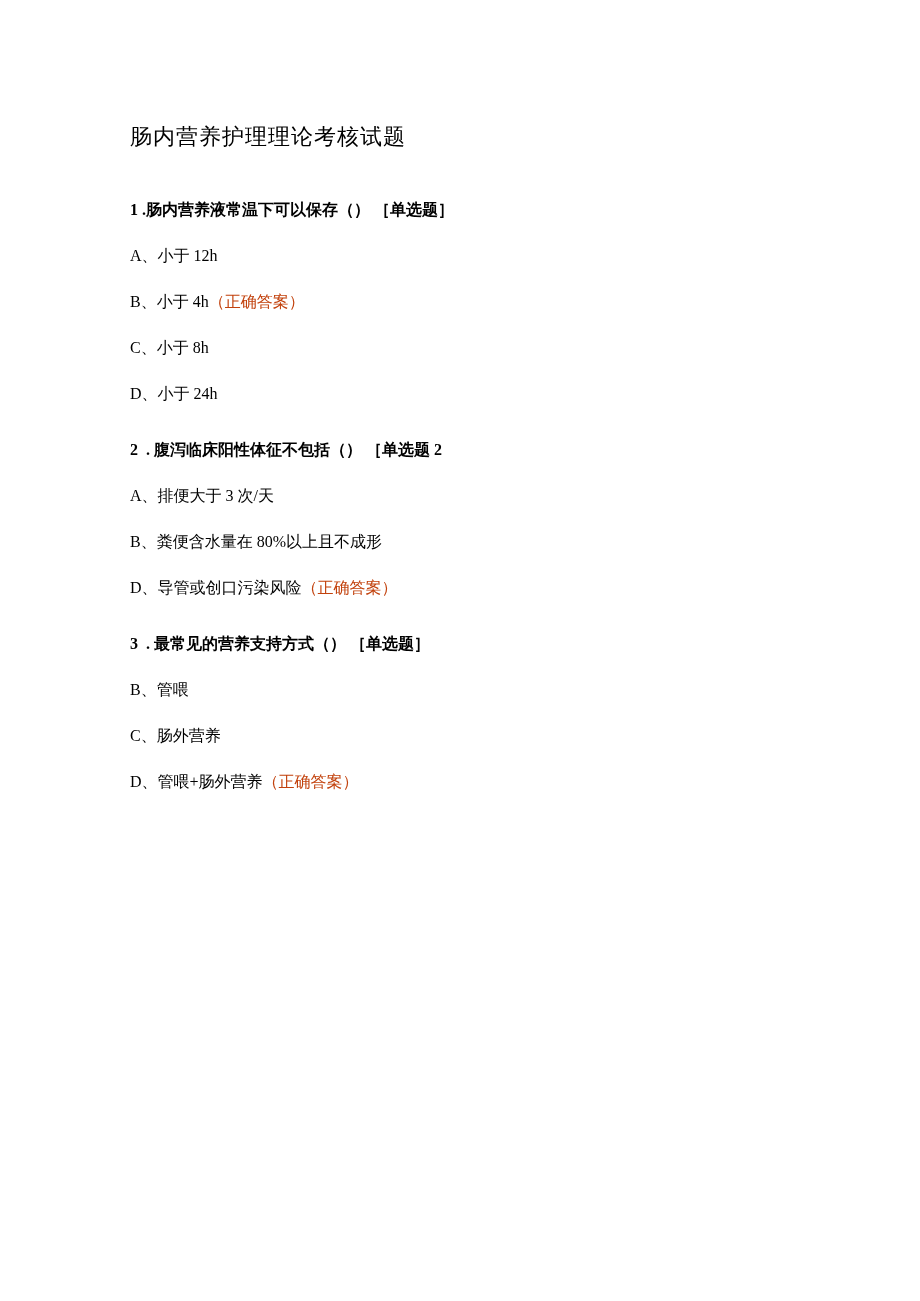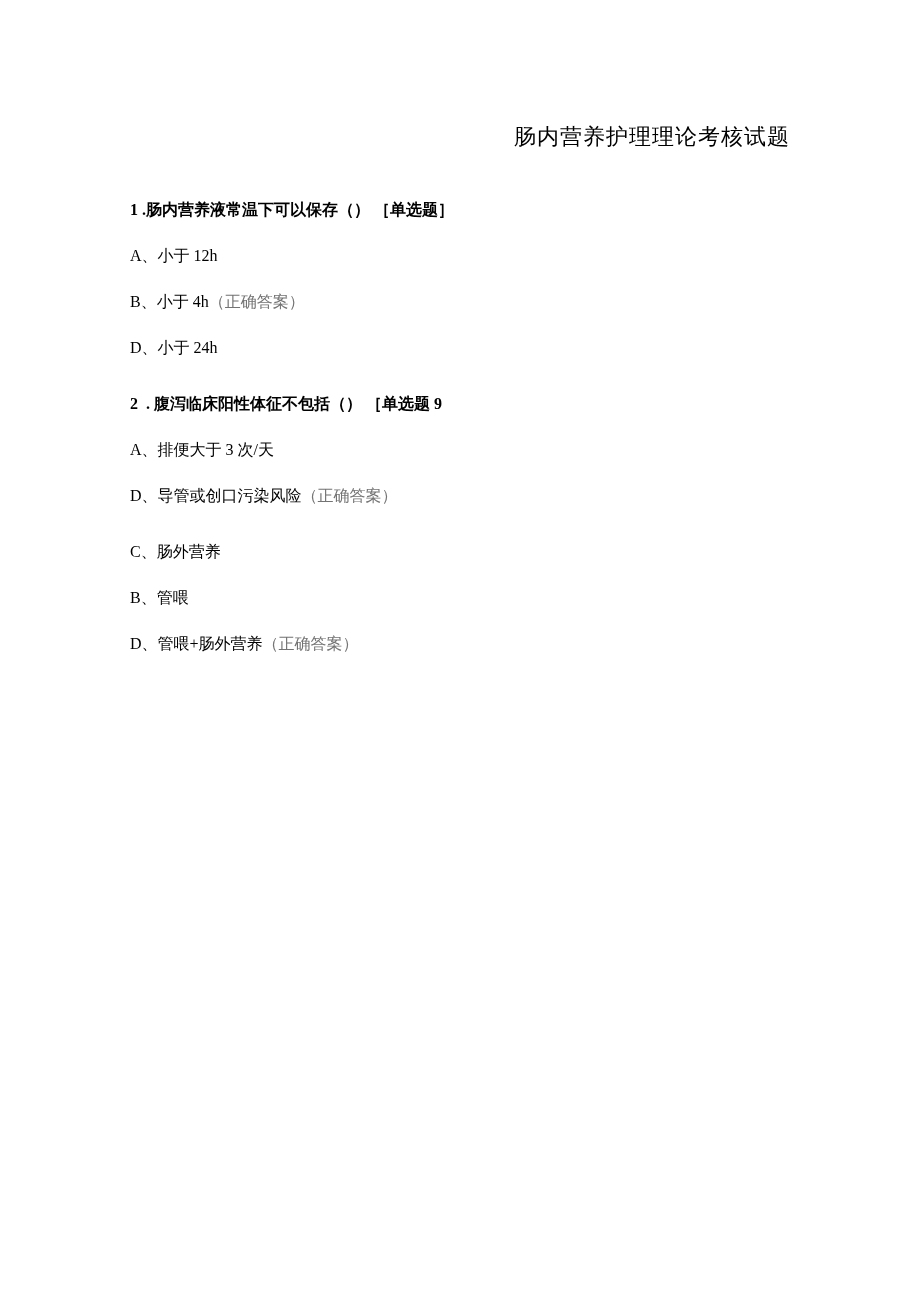--- a/index.html
+++ b/index.html
@@ -7,48 +7,51 @@
       width: 920px;
       height: 1301px;
       background: #ffffff;
       font-family: "SimSun", "宋体", serif;
       font-size: 16px;
       color: #000000;
       padding: 120px 130px 0 130px;
       line-height: 1.5;
     }
     .title {
-      text-align: right;
+      text-align: left;
       font-size: 22px;
       font-weight: normal;
       margin-bottom: 45px;
       letter-spacing: 1px;
     }
     .question-block { margin-bottom: 32px; }
     .question-text { margin-bottom: 22px; font-weight: bold; }
     .option { margin-bottom: 22px; }
     .q-num { margin-right: 4px; }
-    .correct { color: #737373; }
+    .correct { color: #c2410c; }
     .inline { display: inline; }
   </style>
 </head>
 <body>
 
 <h1 class="title">肠内营养护理理论考核试题</h1>
 
 <div id="questions-container">
     <div class="question-block">
       <div class="question-text"><span class="q-num">1</span><span>.肠内营养液常温下可以保存（） ［单选题］</span></div>
       <div class="option"><span class="inline">A、</span><span class="inline">小于 12h</span></div>
       <div class="option"><span class="inline">B、</span><span class="inline">小于 4h</span><span class="correct inline">（正确答案）</span></div>
+      <div class="option"><span class="inline">C、</span><span class="inline">小于 8h</span></div>
       <div class="option"><span class="inline">D、</span><span class="inline">小于 24h</span></div>
     </div>
     <div class="question-block">
-      <div class="question-text"><span class="q-num">2</span><span> . 腹泻临床阳性体征不包括（） ［单选题 9</span></div>
+      <div class="question-text"><span class="q-num">2</span><span> . 腹泻临床阳性体征不包括（） ［单选题 2</span></div>
       <div class="option"><span class="inline">A、</span><span class="inline">排便大于 3 次/天</span></div>
+      <div class="option"><span class="inline">B、</span><span class="inline">粪便含水量在 80%以上且不成形</span></div>
       <div class="option"><span class="inline">D、</span><span class="inline">导管或创口污染风险</span><span class="correct inline">（正确答案）</span></div>
     </div>
     <div class="question-block">
+      <div class="question-text"><span class="q-num">3</span><span> . 最常见的营养支持方式（） ［单选题］</span></div>
+      <div class="option"><span class="inline">B、</span><span class="inline">管喂</span></div>
       <div class="option"><span class="inline">C、</span><span class="inline">肠外营养</span></div>
-      <div class="option"><span class="inline">B、</span><span class="inline">管喂</span></div>
       <div class="option"><span class="inline">D、</span><span class="inline">管喂+肠外营养</span><span class="correct inline">（正确答案）</span></div>
     </div>
   </div>
 
 </body></html>

